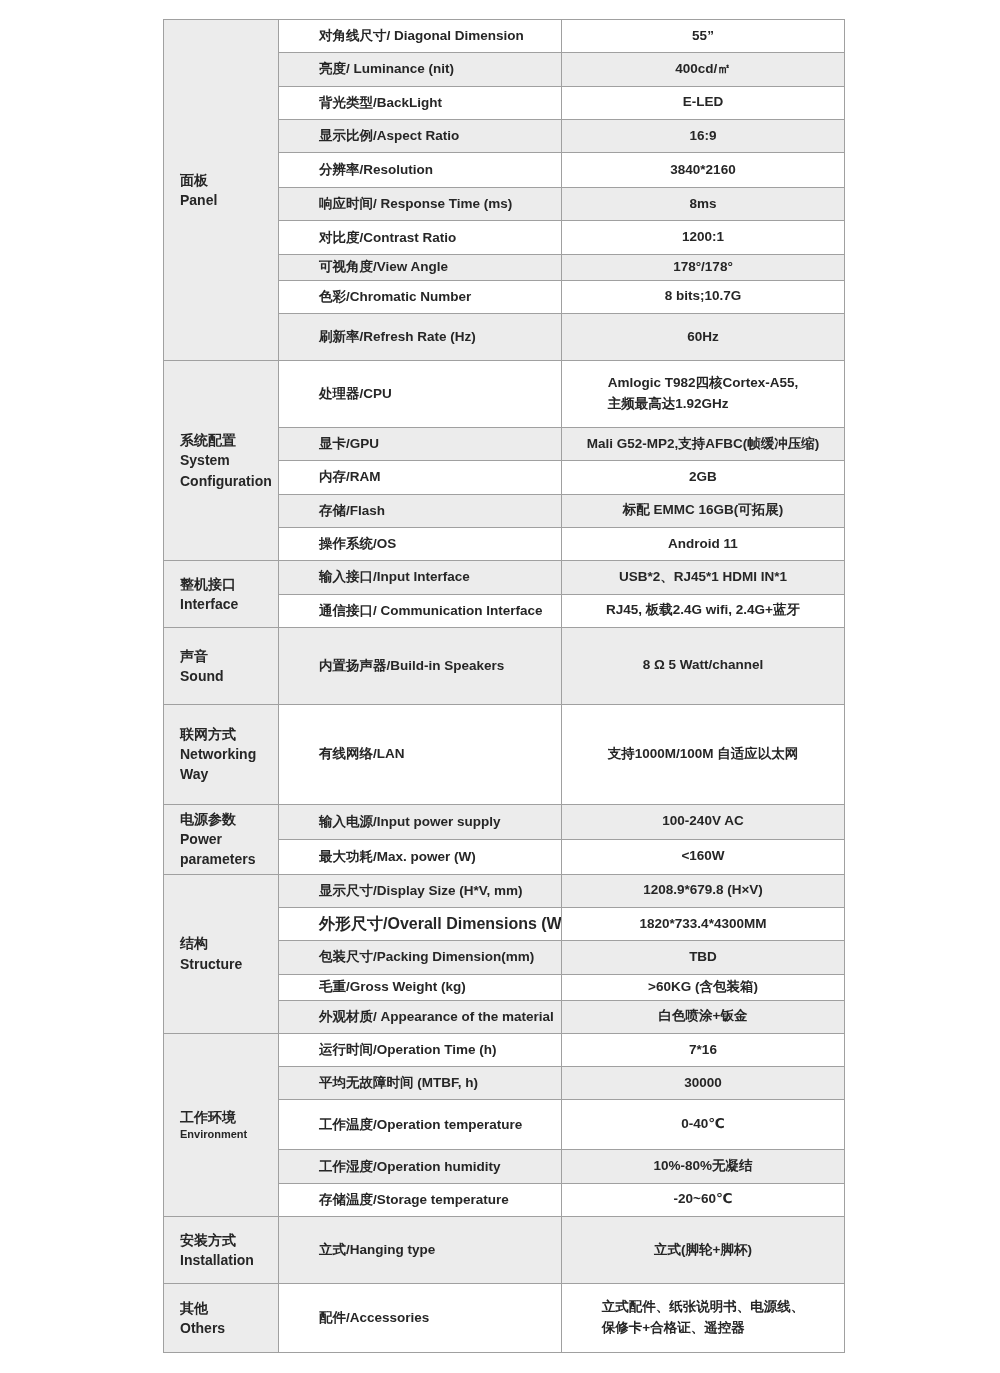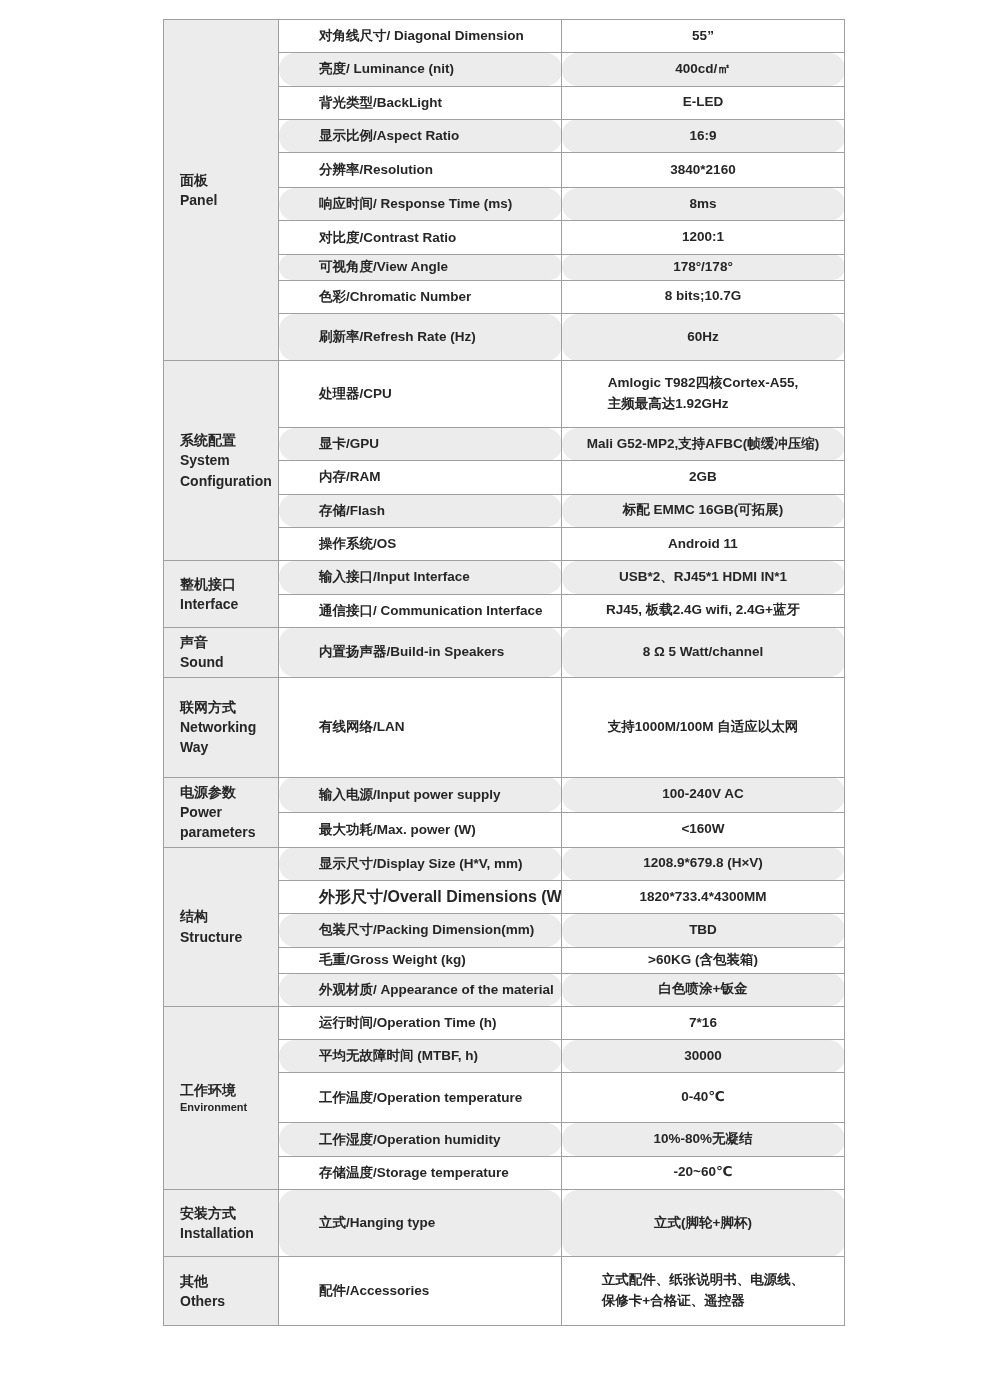--- a/index.html
+++ b/index.html
@@ -55,21 +55,21 @@
     font-weight: 700;
     padding: 2px 10px;
     line-height: 1.55;
   }
   td.value-cell .val-block {
     display: inline-block;
     text-align: left;
     white-space: pre-line;
     vertical-align: middle;
   }
-  td.shade { background: #ececec; border-radius: 16px; }
+  td.shade { background: #ececec; }
 </style>
 </head>
 <body>
 
 <div class="sheet">
   <table class="spec">
     <colgroup>
       <col style="width:115px">
       <col style="width:283px">
       <col style="width:283px">
@@ -149,21 +149,21 @@
             <span class="cat-zh">整机接口</span>
             <span class="cat-en">Interface</span>
           </td>
           <td class="label-cell shade">输入接口/Input Interface</td>
           <td class="value-cell shade"><span class="val-block">USB*2、RJ45*1 HDMI IN*1</span></td>
         </tr>
         <tr style="height: 33.3px;">
           <td class="label-cell">通信接口/ Communication Interface</td>
           <td class="value-cell"><span class="val-block">RJ45, 板载2.4G wifi, 2.4G+蓝牙</span></td>
         </tr>
-        <tr style="height: 50px;">
+        <tr style="height: 77px;">
           <td rowspan="1" class="cat-cell">
             <span class="cat-zh">声音</span>
             <span class="cat-en">Sound</span>
           </td>
           <td class="label-cell shade">内置扬声器/Build-in Speakers</td>
           <td class="value-cell shade"><span class="val-block">8 Ω 5 Watt/channel</span></td>
         </tr>
         <tr style="height: 100px;">
           <td rowspan="1" class="cat-cell">
             <span class="cat-zh">联网方式</span>

